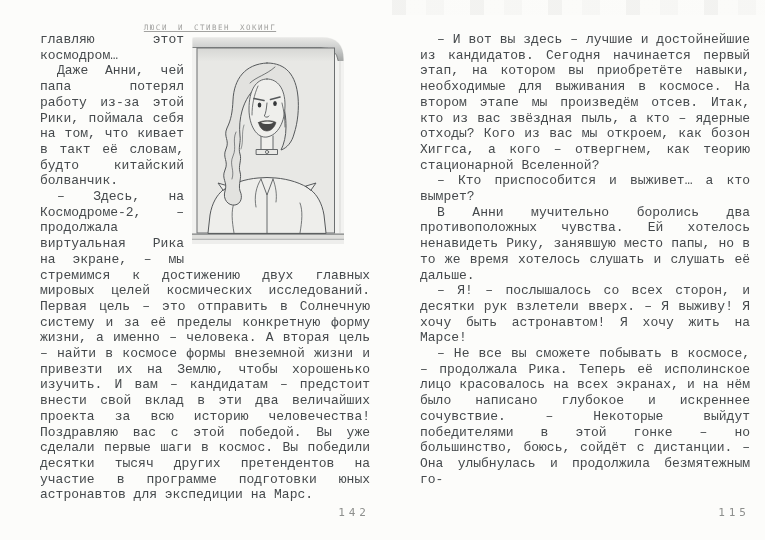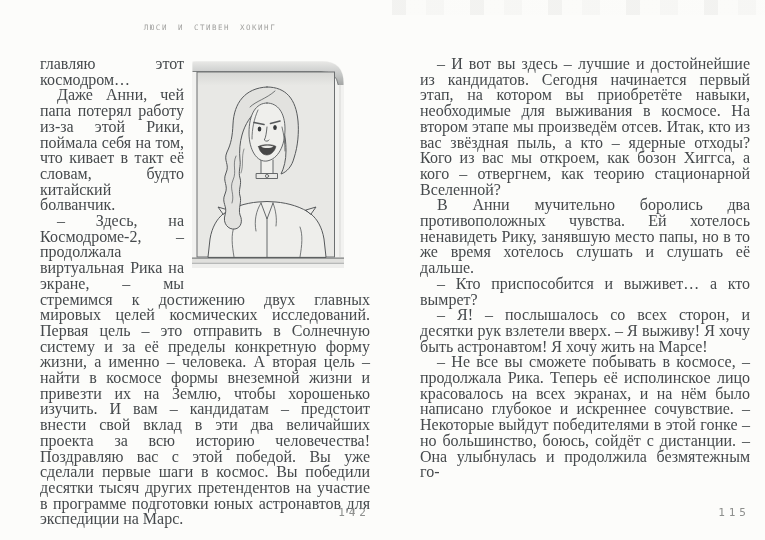--- a/index.html
+++ b/index.html
@@ -13,28 +13,29 @@
     background:repeating-linear-gradient(90deg,
       rgba(190,190,187,.28) 0 14px, rgba(236,236,233,.12) 14px 34px,
       rgba(205,205,202,.22) 34px 52px, rgba(240,240,238,.10) 52px 78px);
     opacity:.55;
   }
   .running-header{
     position:absolute;top:23px;width:330px;text-align:center;
     font-family:"DejaVu Sans Mono", monospace;
     font-size:7.5px;letter-spacing:1.5px;word-spacing:4px;color:#a2a2a0;
     white-space:nowrap;
+    text-decoration:underline;
   }
   .header-left{left:45px}
   .header-right{left:420px}
   .page-body{
-    position:absolute;top:56px;width:330px;
-    font-size:16px;line-height:15.7px;color:#45494c;
+    position:absolute;top:32px;width:330px;
+    font-size:13px;line-height:15.7px;color:#45494c;
     text-align:justify;
-    hyphens:auto;-webkit-hyphens:auto;
+    hyphens:auto;font-family:Liberation Mono, monospace;-webkit-hyphens:auto;
   }
   .body-left{left:40px}
   .body-right{left:420px}
   .page-body p{margin:0;text-indent:17px;}
   .page-body p.no-indent{text-indent:0;}
   .illustration-float{
     float:right;width:178px;height:222px;
     margin:5px 0 6px 8px;
   }
   .page-number{
@@ -127,22 +128,22 @@
       </svg>
     </div>
 
     <p class="no-indent">главляю этот космодром…</p>
     <p>Даже Анни, чей папа потерял работу из-за этой Рики, поймала себя на том, что кивает в такт её словам, будто китайский болванчик.</p>
     <p>– Здесь, на Космодроме-2, – продолжала виртуальная Рика на экране, – мы стремимся к достижению двух главных мировых целей космических исследований. Первая цель – это отправить в Солнечную систему и за её пределы конкретную форму жизни, а именно – человека. А вторая цель – найти в космосе формы внеземной жизни и привезти их на Землю, чтобы хорошенько изучить. И вам – кандидатам – предстоит внести свой вклад в эти два величайших проекта за всю историю человечества! Поздравляю вас с этой победой. Вы уже сделали первые шаги в космос. Вы победили десятки тысяч других претендентов на участие в программе подготовки юных астронавтов для экспедиции на Марс.</p>
   </div>
 
   <div class="page-body body-right">
     <p>– И вот вы здесь – лучшие и достойнейшие из кандидатов. Сегодня начинается первый этап, на котором вы приобретёте навыки, необходимые для выживания в космосе. На втором этапе мы произведём отсев. Итак, кто из вас звёздная пыль, а кто – ядерные отходы? Кого из вас мы откроем, как бозон Хиггса, а кого – отвергнем, как теорию стационарной Вселенной?</p>
+    <p>– Кто приспособится и выживет… а кто вымрет?</p>
     <p>В Анни мучительно боролись два противоположных чувства. Ей хотелось ненавидеть Рику, занявшую место папы, но в то же время хотелось слушать и слушать её дальше.</p>
-    <p>– Кто приспособится и выживет… а кто вымрет?</p>
     <p>– Я! – послышалось со всех сторон, и десятки рук взлетели вверх. – Я выживу! Я хочу быть астронавтом! Я хочу жить на Марсе!</p>
     <p>– Не все вы сможете побывать в космосе, – продолжала Рика. Теперь её исполинское лицо красовалось на всех экранах, и на нём было написано глубокое и искреннее сочувствие. – Некоторые выйдут победителями в этой гонке – но большинство, боюсь, сойдёт с дистанции. – Она улыбнулась и продолжила безмятежным го-</p>
   </div>
 
   <div class="page-number number-left">142</div>
   <div class="page-number number-right">115</div>
 
 </div>
 
 </body></html>

